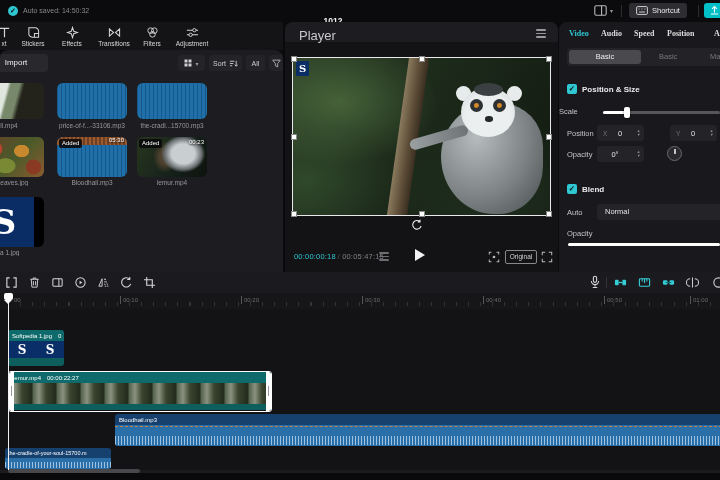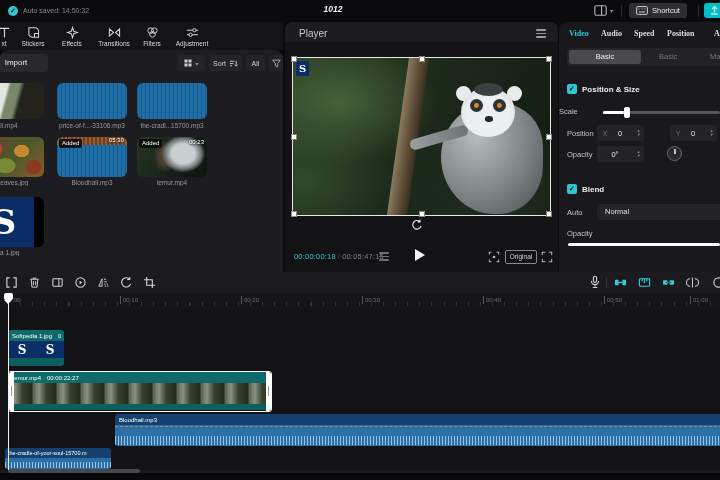--- a/index.html
+++ b/index.html
@@ -6,21 +6,21 @@
   #app{position:relative;width:720px;height:480px;background:#0a0a0c;overflow:hidden;
        font-family:"Liberation Sans",sans-serif;color:#e6e6e9;-webkit-font-smoothing:antialiased;}
   .abs{position:absolute;}
   svg{display:block;}
 
   
   #titlebar{position:absolute;left:0;top:0;width:720px;height:22px;background:#0b0b0d;}
   .saved-check{left:8px;top:6px;width:10px;height:10px;border-radius:50%;background:#2fc7d1;
                color:#0b0b0d;font-size:7px;line-height:10px;text-align:center;font-weight:bold;}
   .saved-text{left:23px;top:7px;font-size:7px;color:#87878c;}
-  .doc-title{left:300px;top:4px;width:66px;text-align:center;font-size:8.5px;font-weight:bold;color:#f2f2f4;font-style:italic;}
+  .doc-title{left:300px;top:16px;width:66px;text-align:center;font-size:8.5px;font-weight:bold;color:#f2f2f4;}
   .tb-btn{display:flex;align-items:center;gap:3px;}
   .layout-btn{left:594px;top:5px;}
   .tb-sep{top:5px;width:1px;height:12px;background:#2c2c31;}
   .shortcut-btn{left:629px;top:3px;height:15px;padding:0 7px;background:#2d2d32;border-radius:3px;
                 display:flex;align-items:center;gap:4px;font-size:7.5px;color:#e8e8ea;}
   .export-btn{left:704px;top:3px;height:15px;width:46px;background:#00bfc7;border-radius:3px;
               display:flex;align-items:center;gap:3px;padding-left:5px;font-size:7.5px;font-weight:bold;color:#fff;}
   .chev{font-size:6px;color:#9a9a9e;}
 
   
@@ -57,21 +57,21 @@
       linear-gradient(120deg,#27361f,#15201a 60%,#0d130d);}
   .s-logo-box{background:#000;}
   .s-logo-inner{position:absolute;left:0;top:0;bottom:0;right:10px;background:#0a2d66;
                 display:flex;align-items:center;justify-content:center;}
   .s-letter{font-family:"DejaVu Serif",serif;font-weight:bold;color:#fff;}
 
   
   #player-card{position:absolute;left:285px;top:22px;width:273px;height:250px;background:#131316;
                border-radius:8px 8px 0 0;overflow:hidden;}
   #player-head{position:absolute;left:0;top:0;right:0;height:20px;background:#1d1d21;}
-  .player-title{left:14px;top:6px;font-size:10px;color:#c9c9cd;}
+  .player-title{left:14px;top:6px;font-size:13px;color:#c9c9cd;}
   .bars{display:flex;flex-direction:column;gap:2px;}
   .bars i{display:block;width:10px;height:1.5px;background:#9a9a9e;border-radius:1px;}
   .video-box{left:7px;top:35px;width:257px;height:157px;border:1px solid #e9e9ec;background:#0e130e;}
   .vb-art{position:absolute;inset:0;overflow:hidden;background:
       radial-gradient(140px 90px at 18% 28%,rgba(95,135,75,.55),transparent 70%),
       radial-gradient(120px 80px at 6% 78%,rgba(60,95,55,.45),transparent 70%),
       radial-gradient(160px 110px at 82% 88%,rgba(38,58,38,.6),transparent 70%),
       linear-gradient(115deg,#2c3d26 0%,#1d2b1b 45%,#121a11 100%);}
   .branch{position:absolute;left:104px;top:-14px;width:20px;height:200px;border-radius:10px;
           transform:rotate(8deg);background:linear-gradient(90deg,#8a7a5e,#5e4e38 55%,#3a2e21);}

